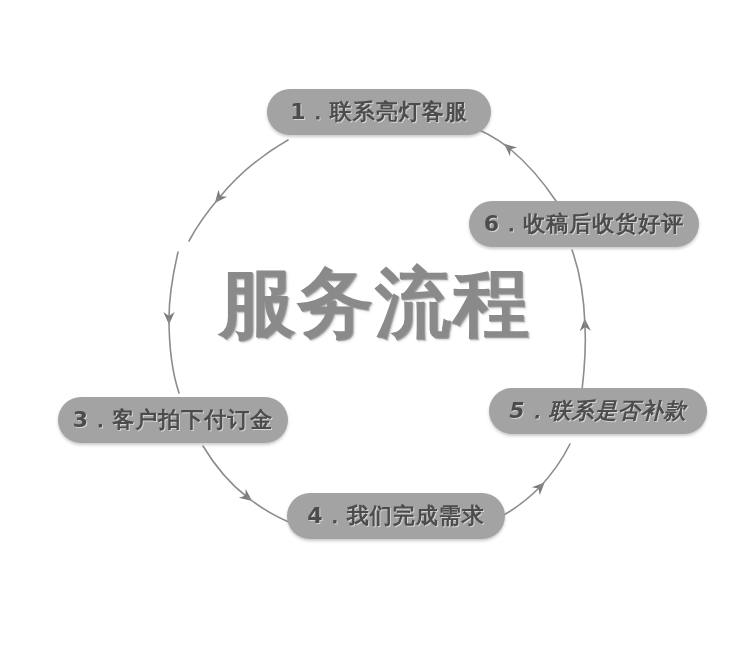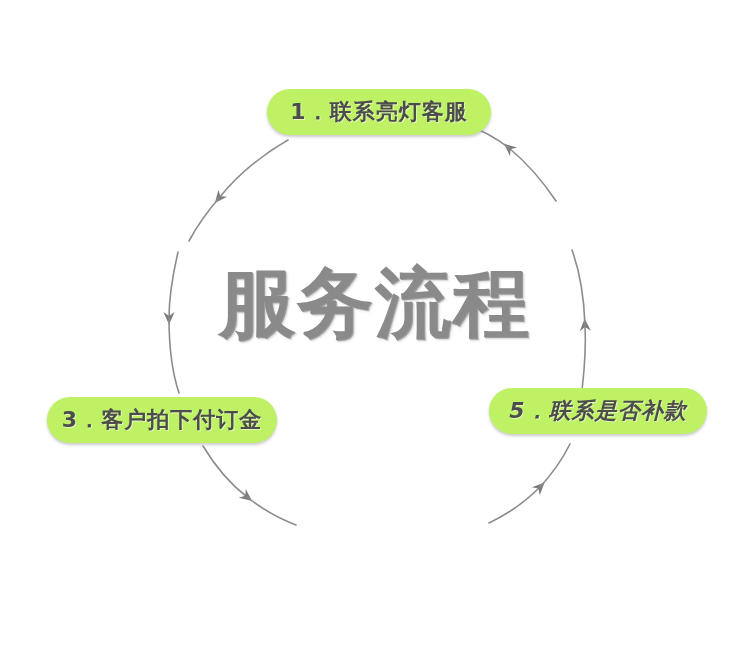--- a/index.html
+++ b/index.html
@@ -39,42 +39,42 @@
     color: #8a8a8a;
     text-shadow: 1px 1px 0 #9d9d9d, 2px 2px 2px rgba(120,120,120,0.35);
     white-space: nowrap;
     user-select: none;
   }
   .step-pill {
     position: absolute;
     box-sizing: border-box;
     height: 46px;
     border-radius: 23px;
-    background: #bef264;
+    background: #a3a3a3;
     box-shadow: 0 2px 3px rgba(140,140,140,0.45);
     display: flex;
     align-items: center;
     justify-content: center;
     padding: 0 18px;
     white-space: nowrap;
   }
   .step-label {
     font-family: "DejaVu Sans", "Liberation Sans", sans-serif;
     font-weight: 700;
     font-size: 22px;
     line-height: 22px;
     color: #4c4c4c;
     letter-spacing: 1px;
     text-shadow: 1px 1px 0 rgba(255,255,255,0.55);
     user-select: none;
   }
   
   #pill-1 { left: 267px; top: 89px;  width: 224px; }
   #pill-2 { left: 62px;  top: 201px; width: 224px; }
-  #pill-3 { left: 47px;  top: 397px; width: 230px; }
+  #pill-3 { left: 58px;  top: 397px; width: 230px; }
   #pill-4 { left: 287px; top: 493px; width: 218px; }
   #pill-5 { left: 489px; top: 388px; width: 218px; font-style: italic; }
   #pill-6 { left: 469px; top: 201px; width: 230px; }
 </style>
 </head>
 <body>
 
 <div id="canvas">
 
   <svg id="cycle-svg" viewBox="0 0 750 647">
@@ -111,19 +111,25 @@
 
   <div class="step-pill" id="pill-1">
     <span class="step-label">1．联系亮灯客服</span>
   </div>
 
 
   <div class="step-pill" id="pill-3">
     <span class="step-label">3．客户拍下付订金</span>
   </div>
 
+  <div class="step-pill" id="pill-4">
+    <span class="step-label">4．我们完成需求</span>
+  </div>
 
   <div class="step-pill" id="pill-5">
     <span class="step-label">5．联系是否补款</span>
   </div>
 
+  <div class="step-pill" id="pill-6">
+    <span class="step-label">6．收稿后收货好评</span>
+  </div>
 
 </div>
 
 </body></html>

